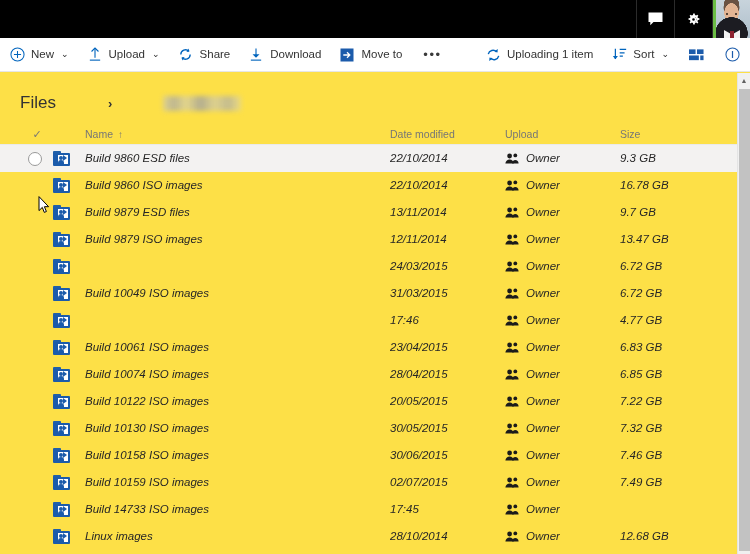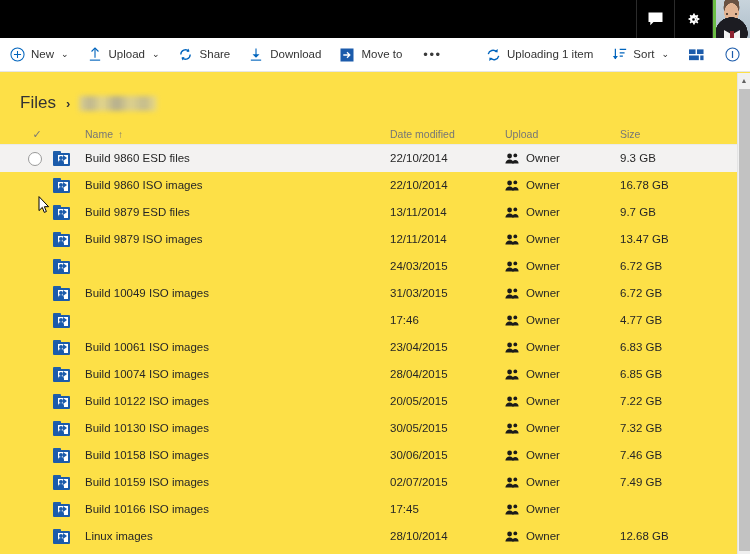--- a/index.html
+++ b/index.html
@@ -144,20 +144,21 @@
 
   
   .breadcrumb {
     position: absolute;
     top: 86px; left: 0;
     width: 736px;
     height: 34px;
     display: flex;
     align-items: center;
     padding-left: 20px;
+    gap: 42px;
   }
   .crumb-root {
     font-size: 17px;
     color: #333333;
     font-weight: 400;
   }
   .crumb-sep {
     margin: 0 9px 0 10px;
     font-size: 13px;
     color: #333333;
@@ -218,20 +219,21 @@
     width: 737px;
     height: 409px;
     overflow: hidden;
   }
   .row {
     position: relative;
     width: 737px;
     height: 27px;
     font-size: 11.5px;
     color: #262626;
+    font-style: italic;
   }
   .row.hovered { background: #f3f2f1; }
 
   .sel-circle {
     width: 14px; height: 14px;
     border: 1px solid #9a9a9a;
     border-radius: 50%;
     background: #ffffff;
   }
   .row .cell.col-check { left: 22px; width: 26px; justify-content: center; }
@@ -973,21 +975,21 @@
     <div class="folder-icon">
       <div class="tab"></div>
       <div class="body"></div>
       <div class="sheet"></div>
       <div class="person"></div>
       <div class="person-body"></div>
       <div class="arrow"></div>
     </div>
         </div>
       <div class="cell col-name">
-        <span class="name-text">Build 10166 ISO images</span>
+        <span class="name-text">Build 14733 ISO images</span>
       </div>
       <div class="cell col-date">
         <span class="date-text">17:45</span>
       </div>
       <div class="cell col-share share-cell">
 
     <span class="share-icon">
       <svg width="14" height="11" viewBox="0 0 14 11" aria-hidden="true">
         <circle cx="4.6" cy="3" r="2.4" fill="#1b1b1b"></circle>
         <path d="M0.4 10.6c0-2.4 1.9-4.1 4.2-4.1s4.2 1.7 4.2 4.1z" fill="#1b1b1b"></path>

